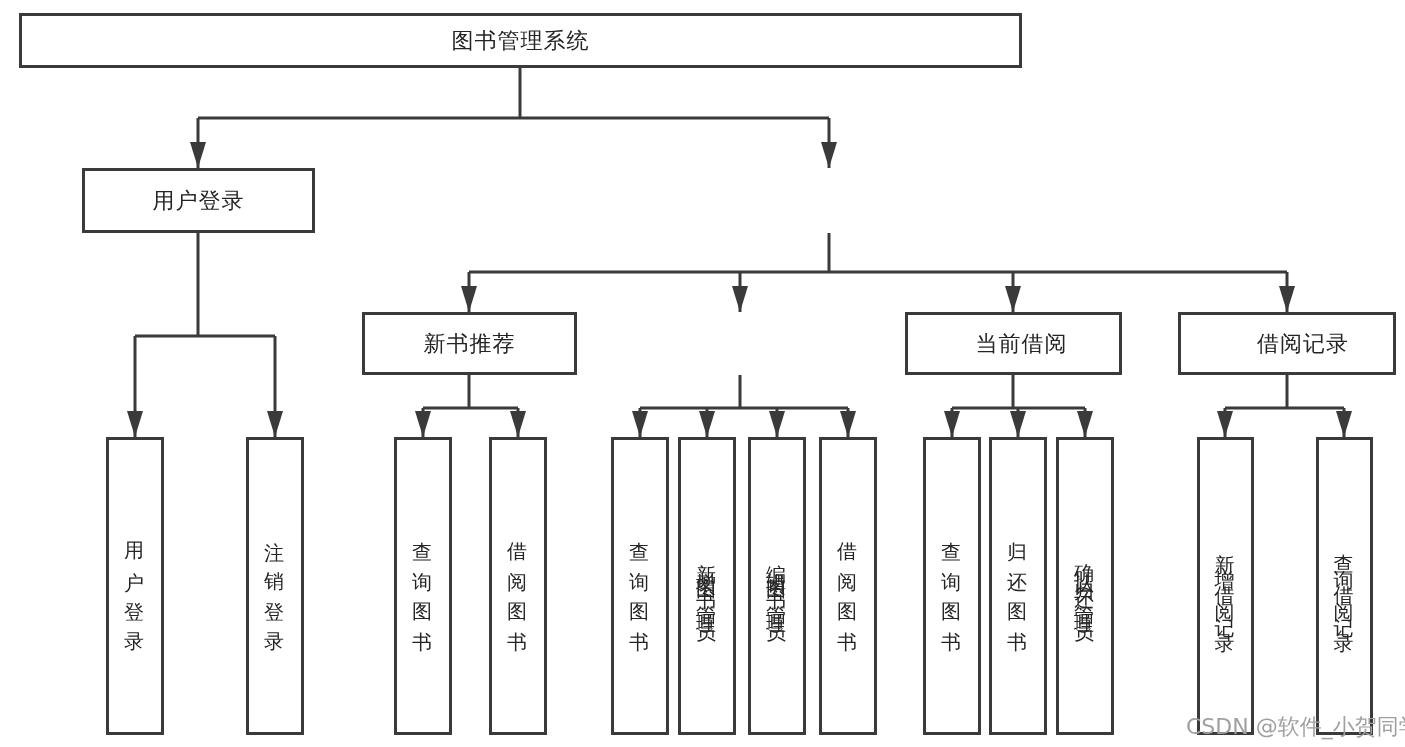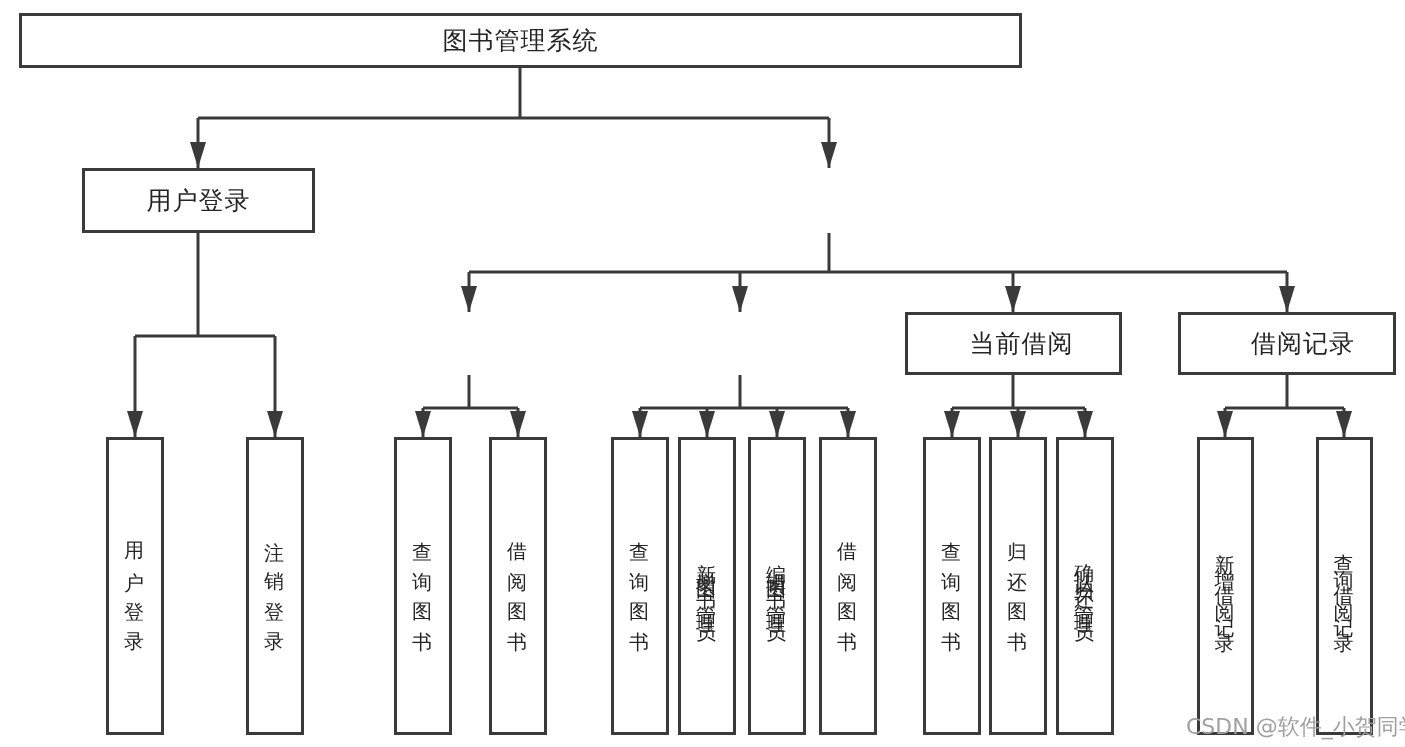--- a/index.html
+++ b/index.html
@@ -25,21 +25,21 @@
     background: #ffffff;
     border: 3px solid #3a3a3a;
     box-sizing: border-box;
     display: flex;
     align-items: center;
     justify-content: center;
     z-index: 1;
     color: #242424;
   }
   .hlabel {
-    font-size: 25px;
+    font-size: 22px;
     letter-spacing: 1px;
     white-space: nowrap;
   }
   .vnode { }
   .vlabel {
     writing-mode: vertical-rl;
     text-orientation: mixed;
     font-size: 20px;
     white-space: nowrap;
     color: #242424;
@@ -110,20 +110,23 @@
   </svg>
 
   <div class="node" style="left:19px;top:13px;width:1003px;height:55px;">
     <span class="hlabel">图书管理系统</span>
   </div>
 
   <div class="node" style="left:82px;top:168px;width:233px;height:65px;">
     <span class="hlabel">用户登录</span>
   </div>
 
+  <div class="node" style="left:362px;top:312px;width:215px;height:63px;">
+    <span class="hlabel">新书推荐</span>
+  </div>
   <div class="node" style="left:905px;top:312px;width:217px;height:63px;padding-left:16px;">
     <span class="hlabel">当前借阅</span>
   </div>
   <div class="node" style="left:1178px;top:312px;width:218px;height:63px;padding-left:32px;">
     <span class="hlabel">借阅记录</span>
   </div>
 
   <div class="node vnode" style="left:106px;top:437px;width:58px;height:298px;">
     <span class="vlabel" style="letter-spacing: 1.5em;">用户登录</span>
   </div>

